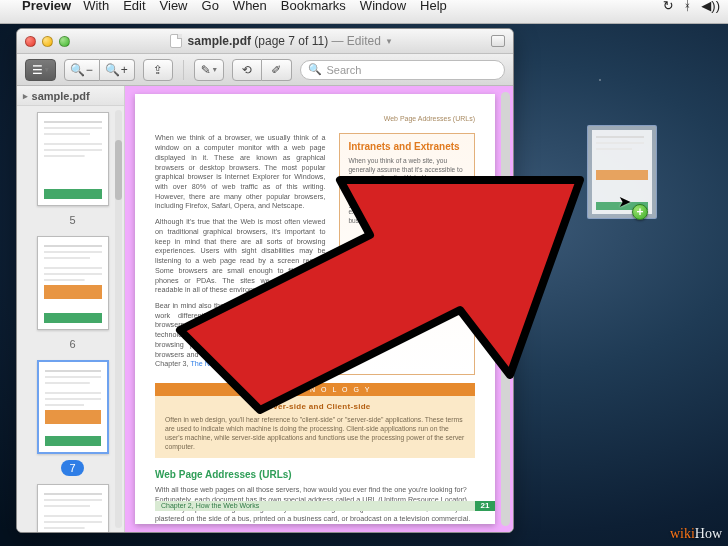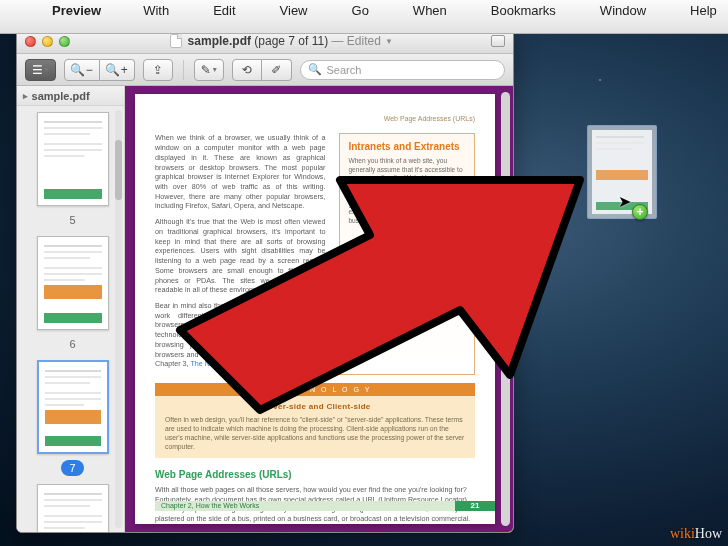--- a/index.html
+++ b/index.html
@@ -17,25 +17,25 @@
       radial-gradient(1px 1px at 640px 300px,#cfe,transparent 60%),
       radial-gradient(1px 1px at 700px 250px,#fff,transparent 60%),
       radial-gradient(1px 1px at 560px 200px,#bde,transparent 60%),
       radial-gradient(1px 1px at 690px 150px,#fff,transparent 60%);
     opacity:.7;
   }
 
   
   .menubar {
     position: relative; z-index: 10;
-    height: 34px; width: 100%;
+    height: 24px; width: 100%;
     background: linear-gradient(#fbfbfb,#e2e2e2);
     border-bottom: 1px solid #b0b0b0;
     display: flex; align-items: center;
-    padding: 0 8px 12px 12px; font-size: 13px; color: #222; gap: 30px;
+    padding: 0 8px 12px 12px; font-size: 13px; color: #222;
   }
   .menubar .apple { font-size: 14px; margin-right: 10px; }
   .menubar .app-name { font-weight: 700; margin-right: 12px; }
   .menubar .menu-item { margin-right: 14px; cursor: default; }
   .menubar .spacer { flex: 1; }
   .menubar .status { margin-left: 10px; font-size: 13px; }
 
   
   .window {
     position: absolute; left: 16px; top: 28px; width: 498px; height: 505px;
@@ -134,21 +134,21 @@
   .thumb.sel .page{ border:2px solid #6ea2ef; }
   .side-scroll{
     position:absolute; right:2px; top:24px; bottom:4px; width:7px;
     background:#e2e2e2; border-radius:4px;
   }
   .side-scroll .knob{
     position:absolute; left:0; right:0; top:30px; height:60px;
     background:#bdbdbd; border-radius:4px;
   }
 
-  .docarea{ flex:1; display:flex; background:#701a75; position:relative; min-width:0;justify-content:flex-end; }
+  .docarea{ flex:1; display:flex; background:#f0abfc; position:relative; min-width:0;justify-content:flex-end; }
   .doc-scroll{
     position:absolute; right:3px; top:6px; bottom:6px; width:9px;
     background:#d4d4d4; border-radius:5px;
   }
   .doc-scroll .knob{
     position:absolute; left:0; right:0; top:130px; height:120px;
     background:#a8a8a8; border-radius:5px;
   }
   .page-main{
     margin:8px 18px 8px 10px; flex:1; background:#fff;
@@ -181,21 +181,21 @@
   .term-body h5{ color:#b35f12; font-size:8px; text-align:center; margin-bottom:3px; letter-spacing:.3px; }
   .term-body p{ font-size:6.8px; color:#7a6b52; line-height:1.3; }
 
   .sec-h{ color:#2f9e58; font-weight:700; font-size:10px; margin:10px 0 4px; }
 
   .footer{
     position:absolute; left:20px; right:0; bottom:10px; height:16px;
     display:flex; align-items:center;
   }
   .footer .chap{ flex:1; background:#d9ead3; color:#2f7a45; font-size:7px; display:flex; align-items:center; padding:0 6px; }
-  .footer .pno{ width:40px; background:#2f9e58; color:#fff; font-size:8px; font-weight:700; display:flex; align-items:center; justify-content:center; }
+  .footer .pno{ width:20px; background:#2f9e58; color:#fff; font-size:8px; font-weight:700; display:flex; align-items:center; justify-content:center; }
 
   
   .drag-ghost{
     position:absolute; left:587px; top:125px; width:70px; height:94px;
     background:rgba(255,255,255,.55); border:1px solid rgba(120,150,200,.6);
     border-radius:2px; z-index:6;
   }
   .drag-ghost .pg{ position:absolute; inset:4px;
     background:
       linear-gradient(#dcdcdc,#dcdcdc) 4px 6px/80% 2px no-repeat,

